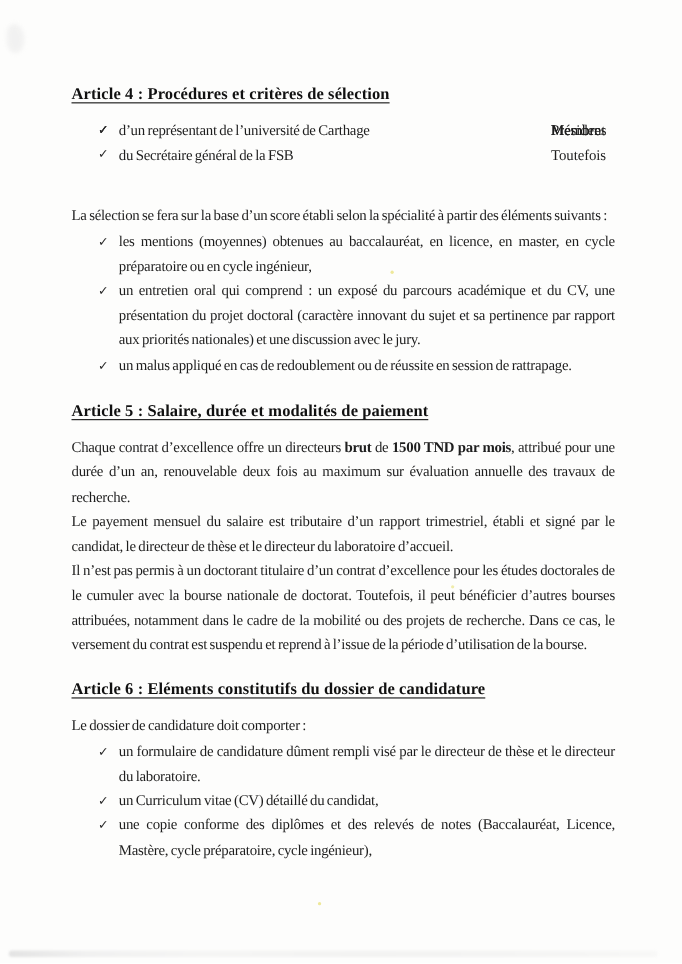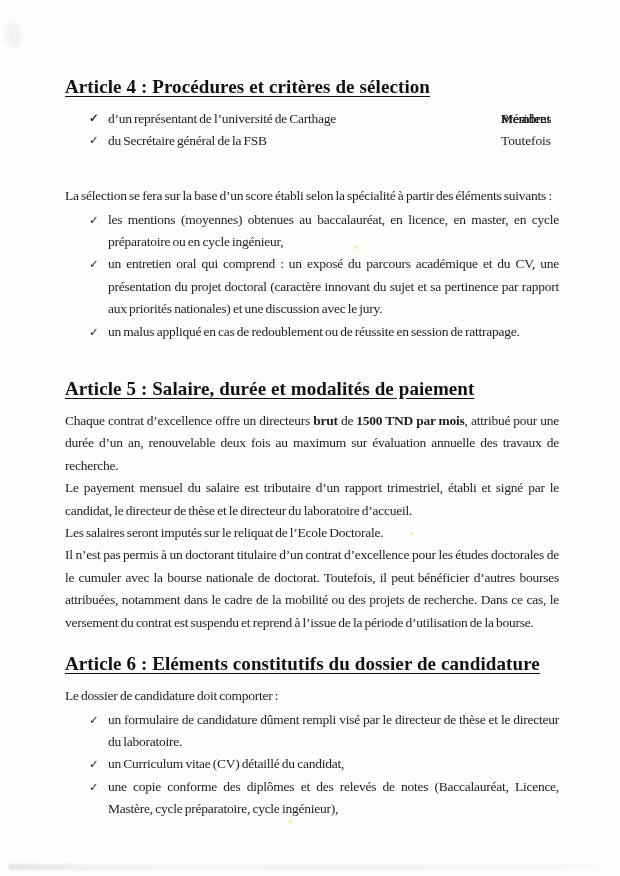--- a/index.html
+++ b/index.html
@@ -37,30 +37,30 @@
     left: 65px;
     top: 76px;
     width: 494px;
     font-size: 13.5px;
     line-height: 22.4px;
     letter-spacing: -0.25px;
     word-spacing: -0.8px;
   }
   h2.article-heading {
     margin: 0 0 11px 0;
-    font-size: 19px;
+    font-size: 15px;
     line-height: 21px;
     font-weight: bold;
     color: #111;
     text-decoration: underline;
     text-underline-offset: 3px;
     letter-spacing: 0.1px;
     word-spacing: 0;
   }
-  h2.spaced-1 { margin-top: 35px; text-decoration: underline; }
+  h2.spaced-1 { margin-top: 21px; text-decoration: underline; }
   h2.spaced-2 { margin-top: 19px; }
   p.para {
     margin: 0;
     text-align: justify;
   }
   p.after-gap { margin-top: 34px; }
   .bold { font-weight: bold; }
 
   ul.check-list {
     list-style: none;
@@ -142,21 +142,20 @@
           <span class="check">✓</span>
           <span>un malus appliqué en cas de redoublement ou de réussite en session de rattrapage.</span>
         </li>
       </ul>
     </section>
 
     <section>
       <h2 class="article-heading spaced-1">Article 5 : Salaire, durée et modalités de paiement</h2>
       <p class="para"><span>Chaque contrat d’excellence offre un directeurs </span><span class="bold">brut</span><span> de </span><span class="bold">1500 TND par mois</span><span>, attribué pour une durée d’un an, renouvelable deux fois au maximum sur évaluation annuelle des travaux de recherche.</span></p>
       <p class="para">Le payement mensuel du salaire est tributaire d’un rapport trimestriel, établi et signé par le candidat, le directeur de thèse et le directeur du laboratoire d’accueil.</p>
-      <p class="para">Les salaires seront imputés sur le reliquat de l’Ecole Doctorale.</p>
       <p class="para">Il n’est pas permis à un doctorant titulaire d’un contrat d’excellence pour les études doctorales de le cumuler avec la bourse nationale de doctorat. Toutefois, il peut bénéficier d’autres bourses attribuées, notamment dans le cadre de la mobilité ou des projets de recherche. Dans ce cas, le versement du contrat est suspendu et reprend à l’issue de la période d’utilisation de la bourse.</p>
     </section>
 
     <section>
       <h2 class="article-heading spaced-2">Article 6 : Eléments constitutifs du dossier de candidature</h2>
       <p class="para">Le dossier de candidature doit comporter :</p>
       <ul class="check-list">
         <li>
           <span class="check">✓</span>
           <span>un formulaire de candidature dûment rempli visé par le directeur de thèse et le directeur du laboratoire.</span>

